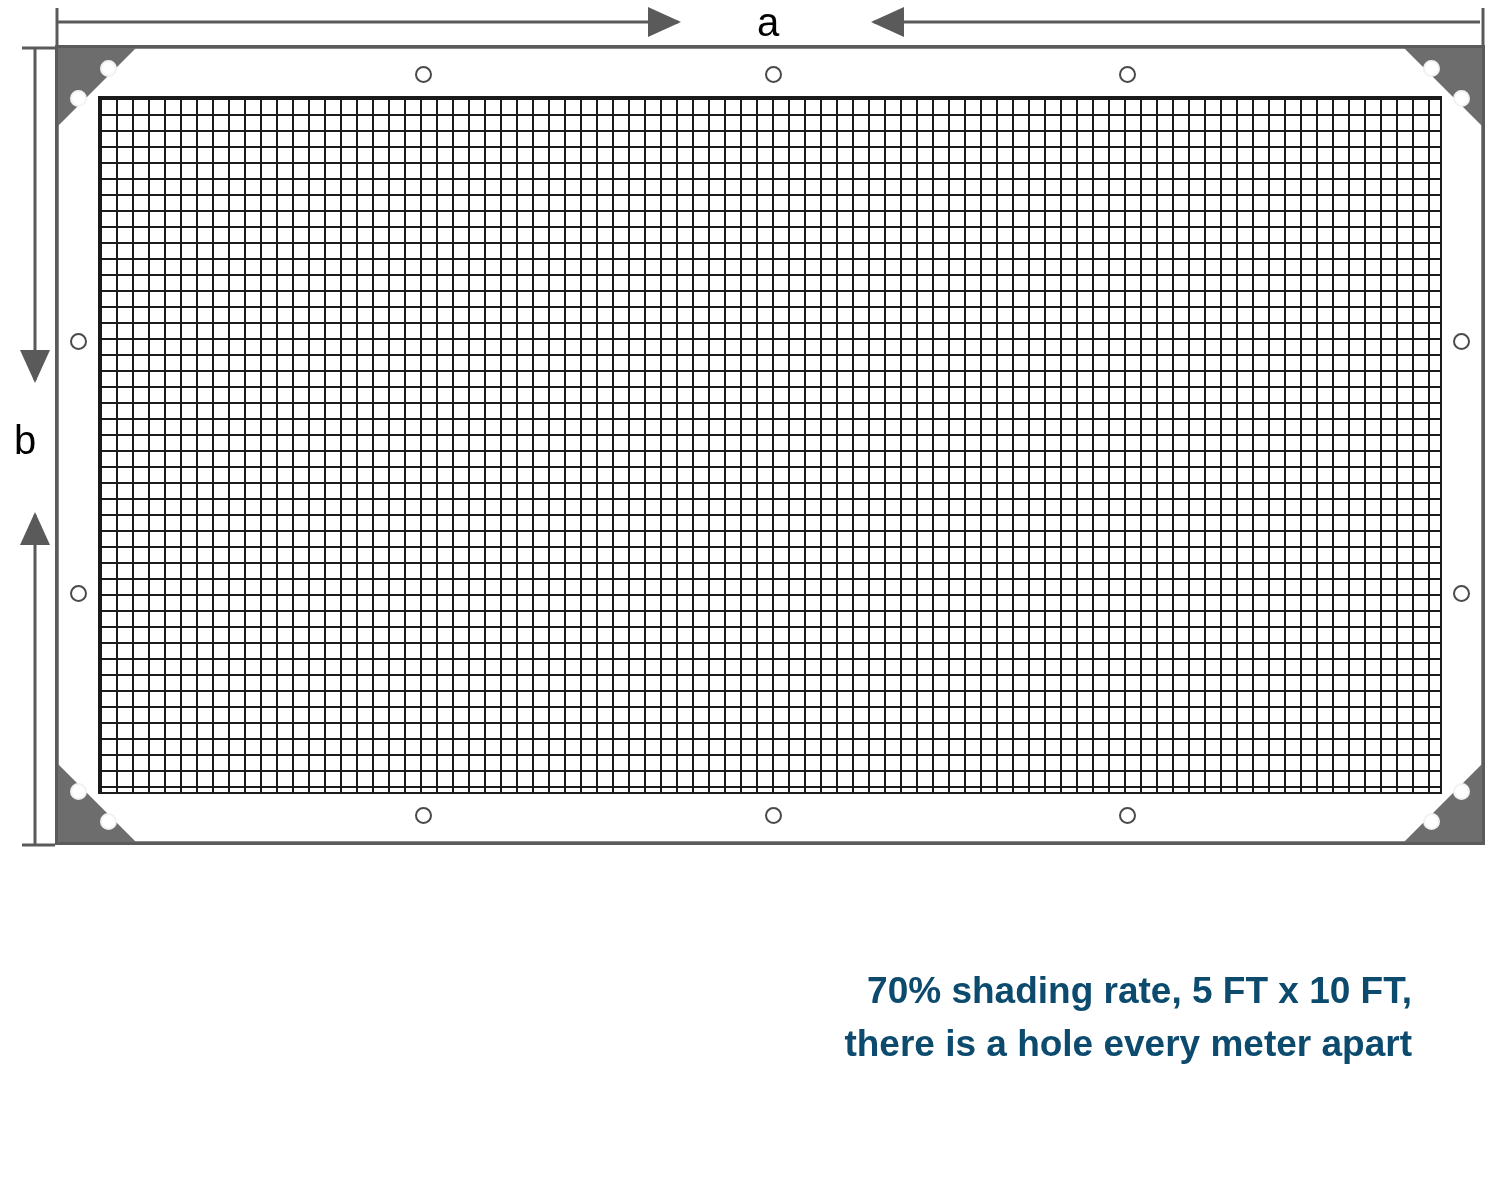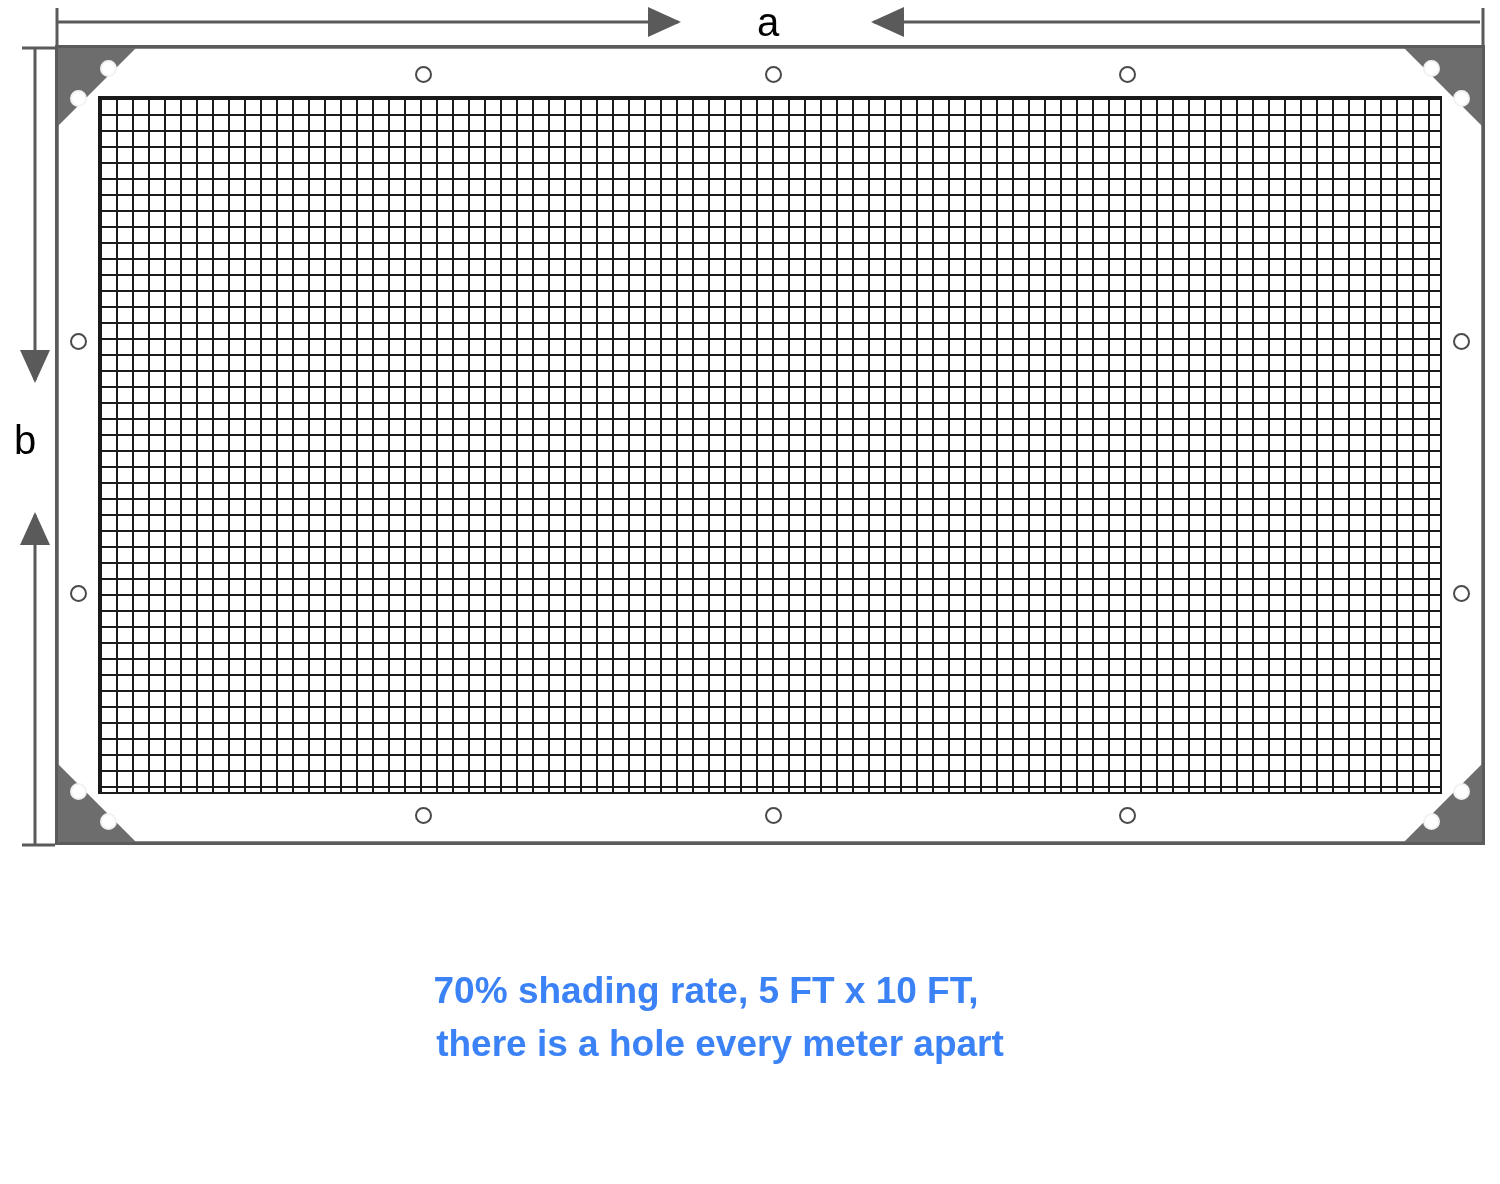--- a/index.html
+++ b/index.html
@@ -119,22 +119,22 @@
     border-color: #f2f2f2;
     background: #ffffff;
   }
 
   
   #caption {
     position: absolute;
     left: 0;
     top: 965px;
     width: 1412px;
-    text-align: center;
-    color: #3b82f6;
+    text-align: right;
+    color: #0c4a6e;
   }
   .cap-line {
     font-weight: bold;
     line-height: 1.42;
     white-space: nowrap;
   }
   #cap-1 { font-size: 37px; }
   #cap-2 { font-size: 37px; padding-left: 28px; }
   #cap-3 { font-size: 37px; }
 </style>

